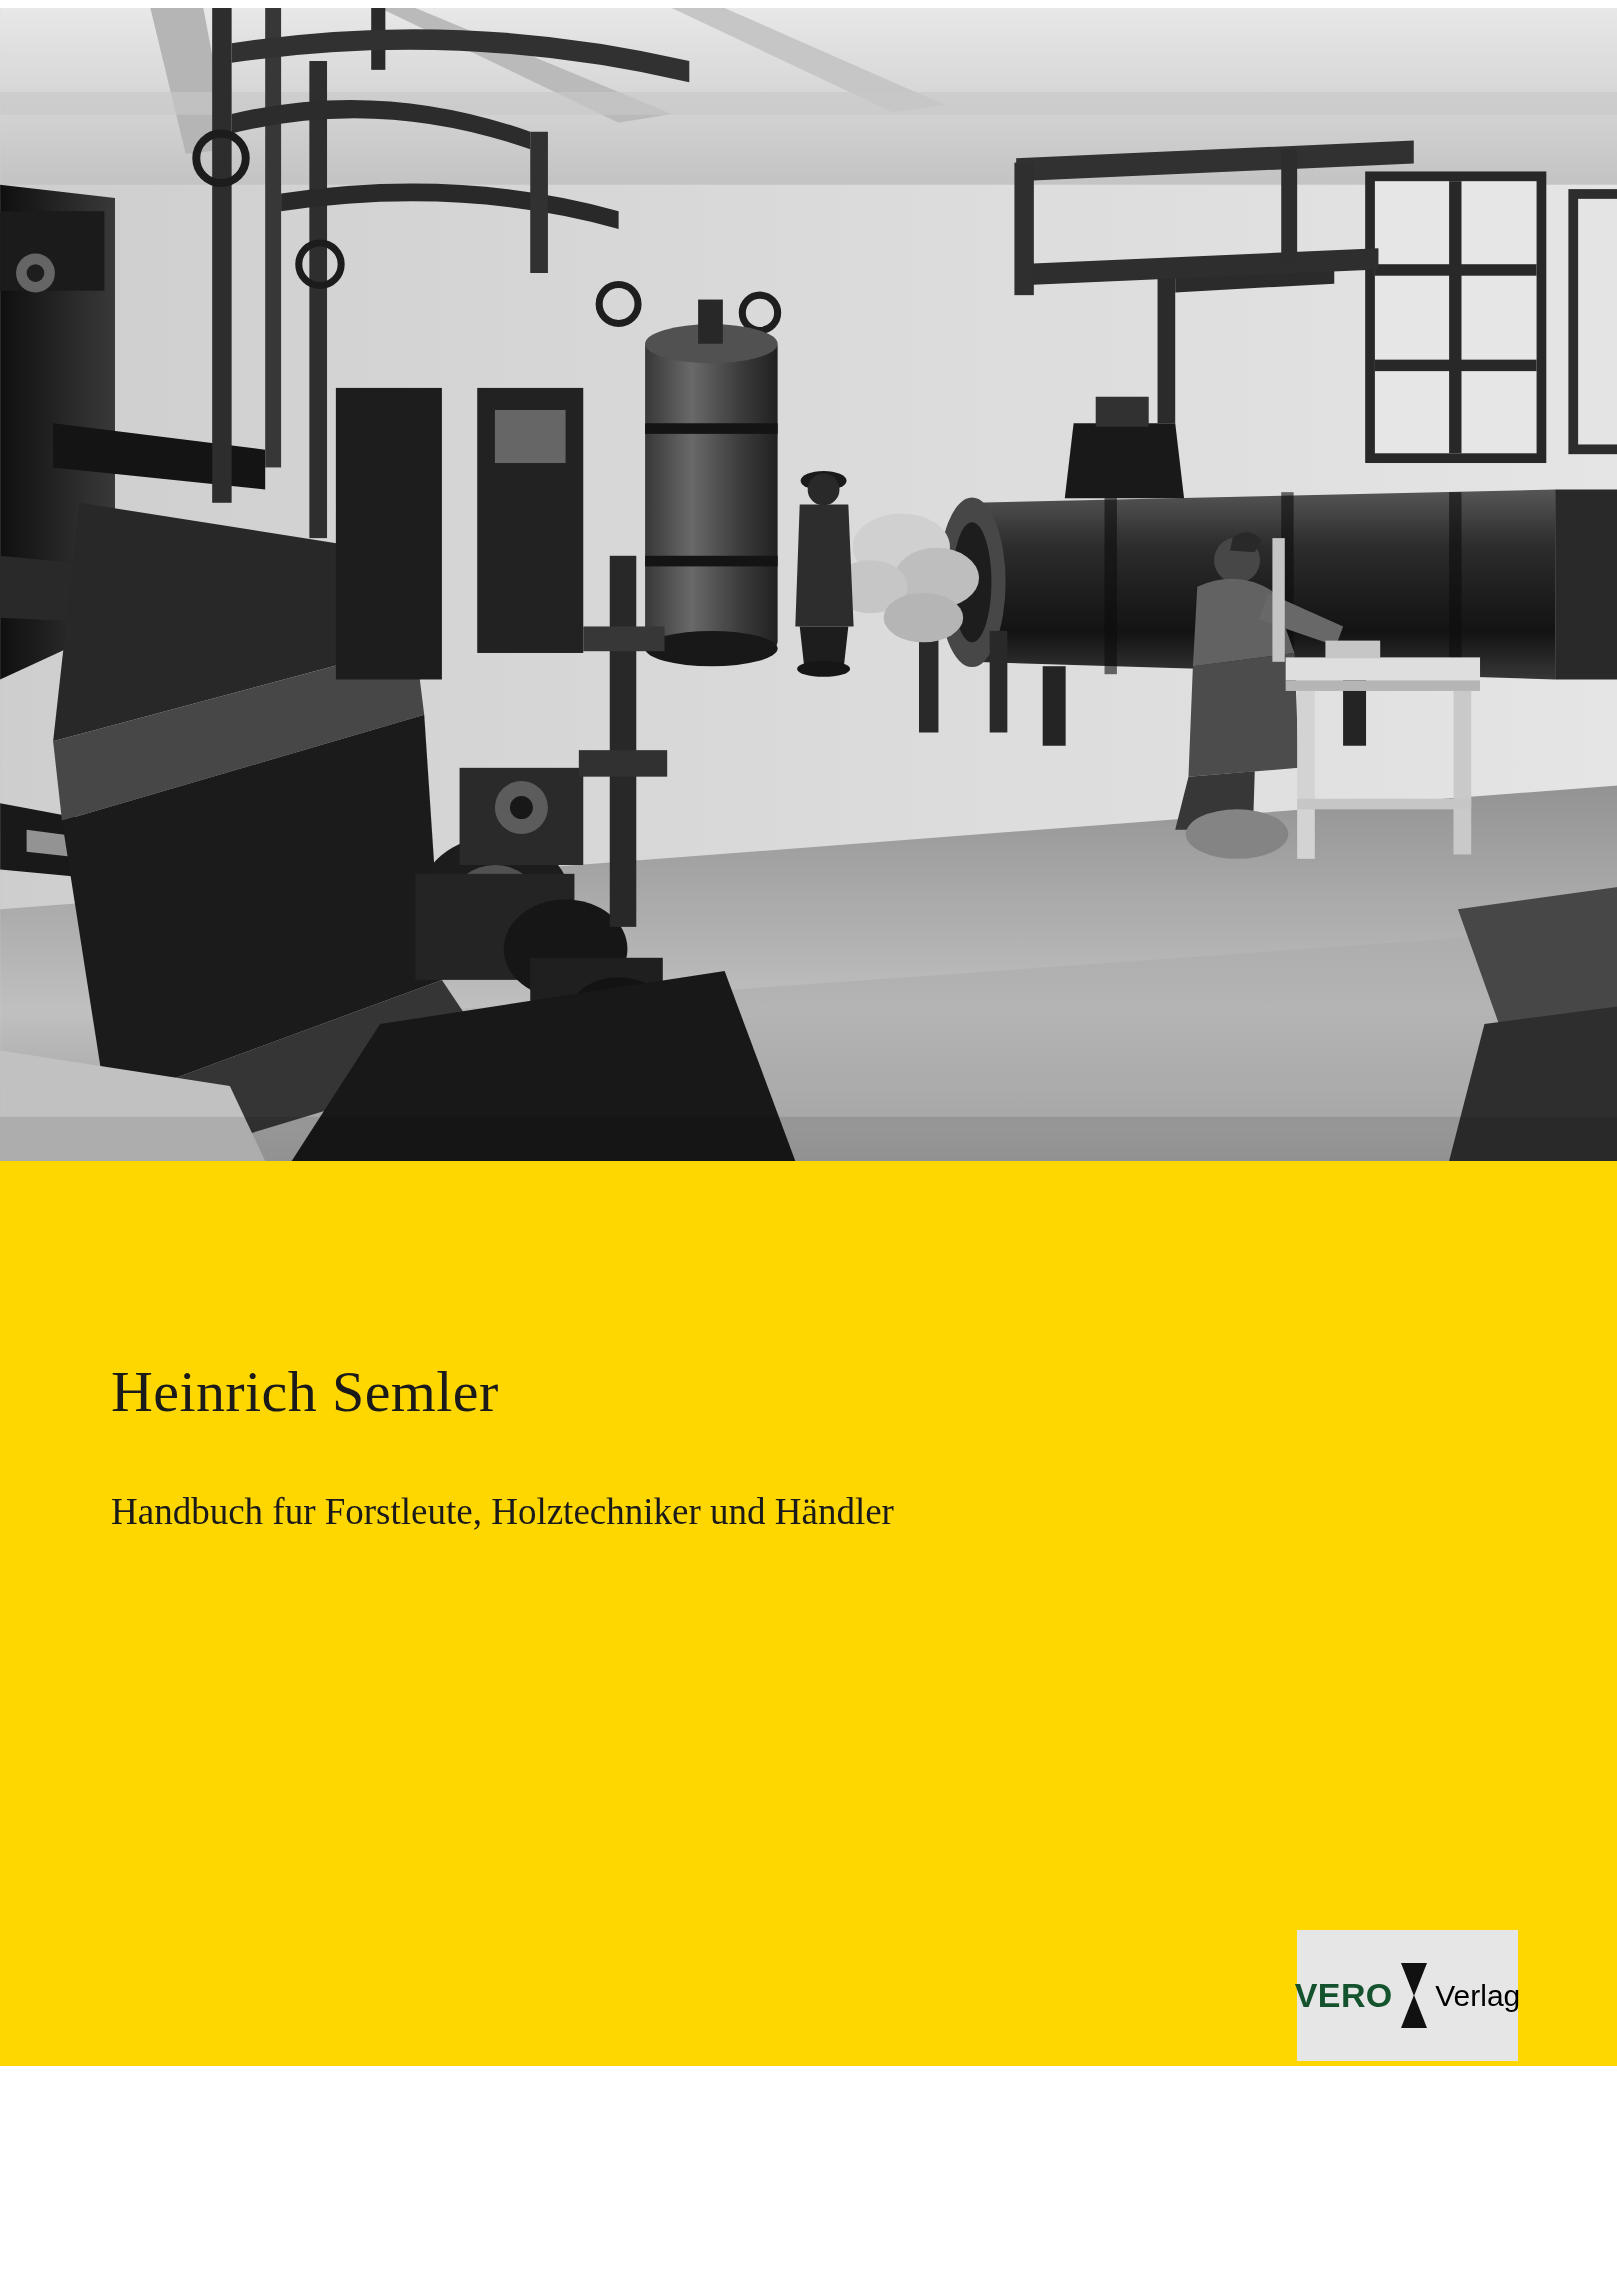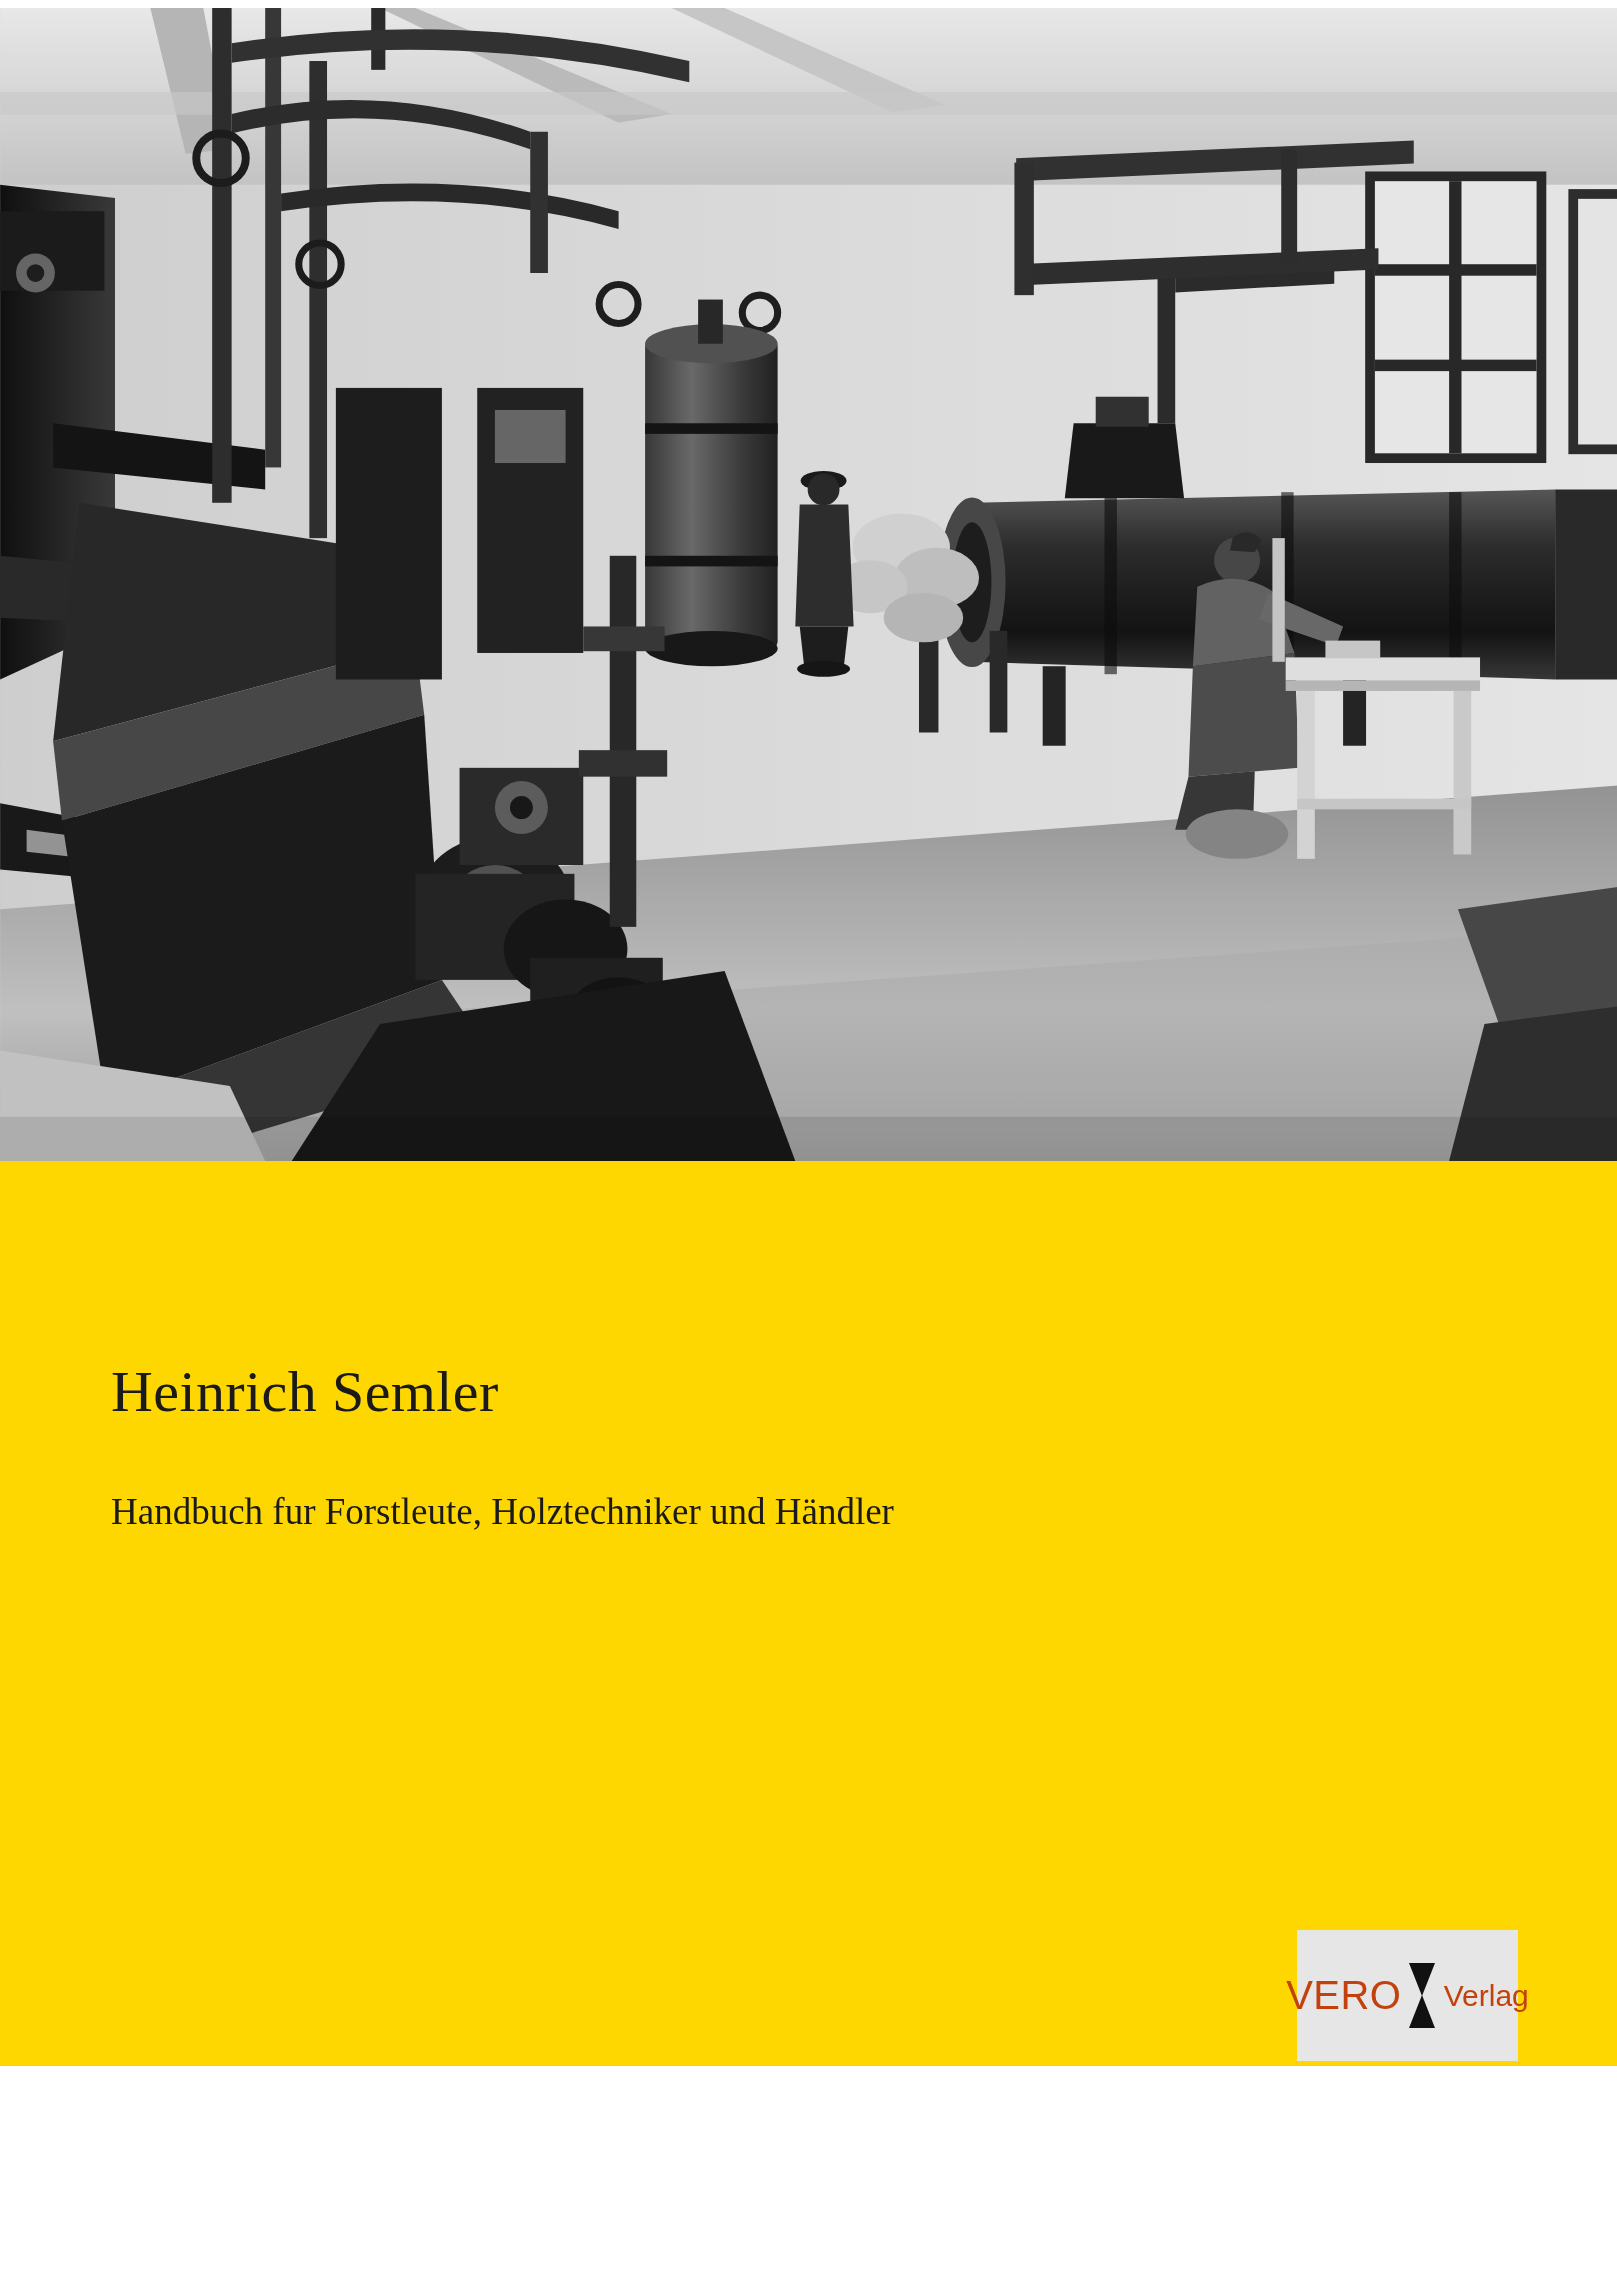--- a/index.html
+++ b/index.html
@@ -76,23 +76,23 @@
     display: flex;
     align-items: center;
     justify-content: center;
   }
   .logo-inner {
     display: flex;
     align-items: center;
     font-family: "Liberation Sans", sans-serif;
   }
   .logo-vero {
-    font-size: 40px;
-    font-weight: normal;
-    color: #c2410c;
+    font-size: 34px;
+    font-weight: bold;
+    color: #14532d;
     letter-spacing: 0.4px;
   }
   .logo-mark {
     width: 26.5px;
     height: 65px;
     margin: 0 8px;
     position: relative;
   }
   .logo-mark::before,
   .logo-mark::after {
@@ -108,21 +108,21 @@
     top: 0;
     border-top: 33px solid #111111;
   }
   .logo-mark::after {
     bottom: 0;
     border-bottom: 33px solid #111111;
   }
   .logo-verlag {
     font-size: 30px;
     font-weight: normal;
-    color: #c2410c;
+    color: #000000;
   }
 </style>
 </head>
 <body>
 
 <div class="cover">
 
   <div class="photo">
     <svg width="1618" height="1153" viewBox="0 0 1831 1305" xmlns="http://www.w3.org/2000/svg">
       <defs>

